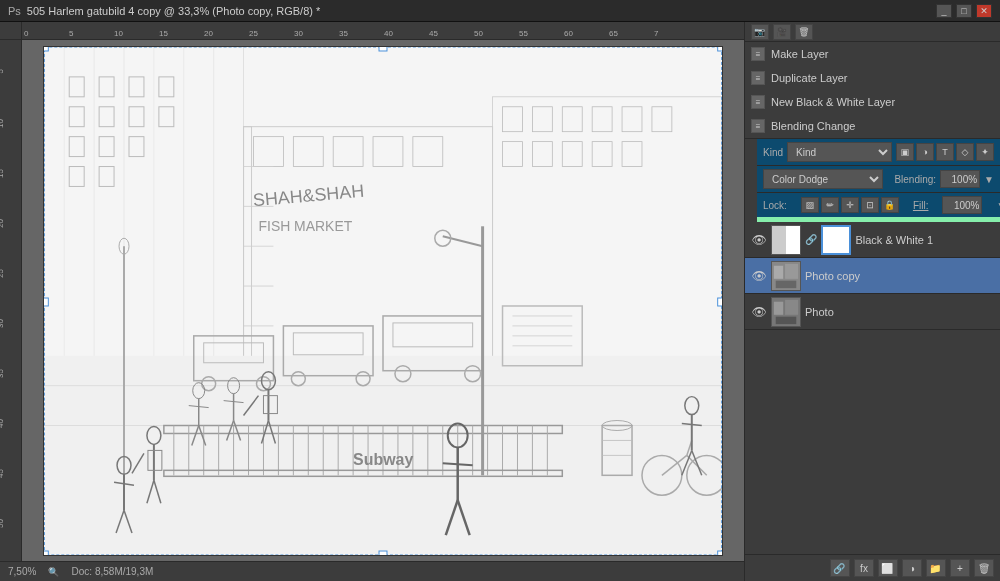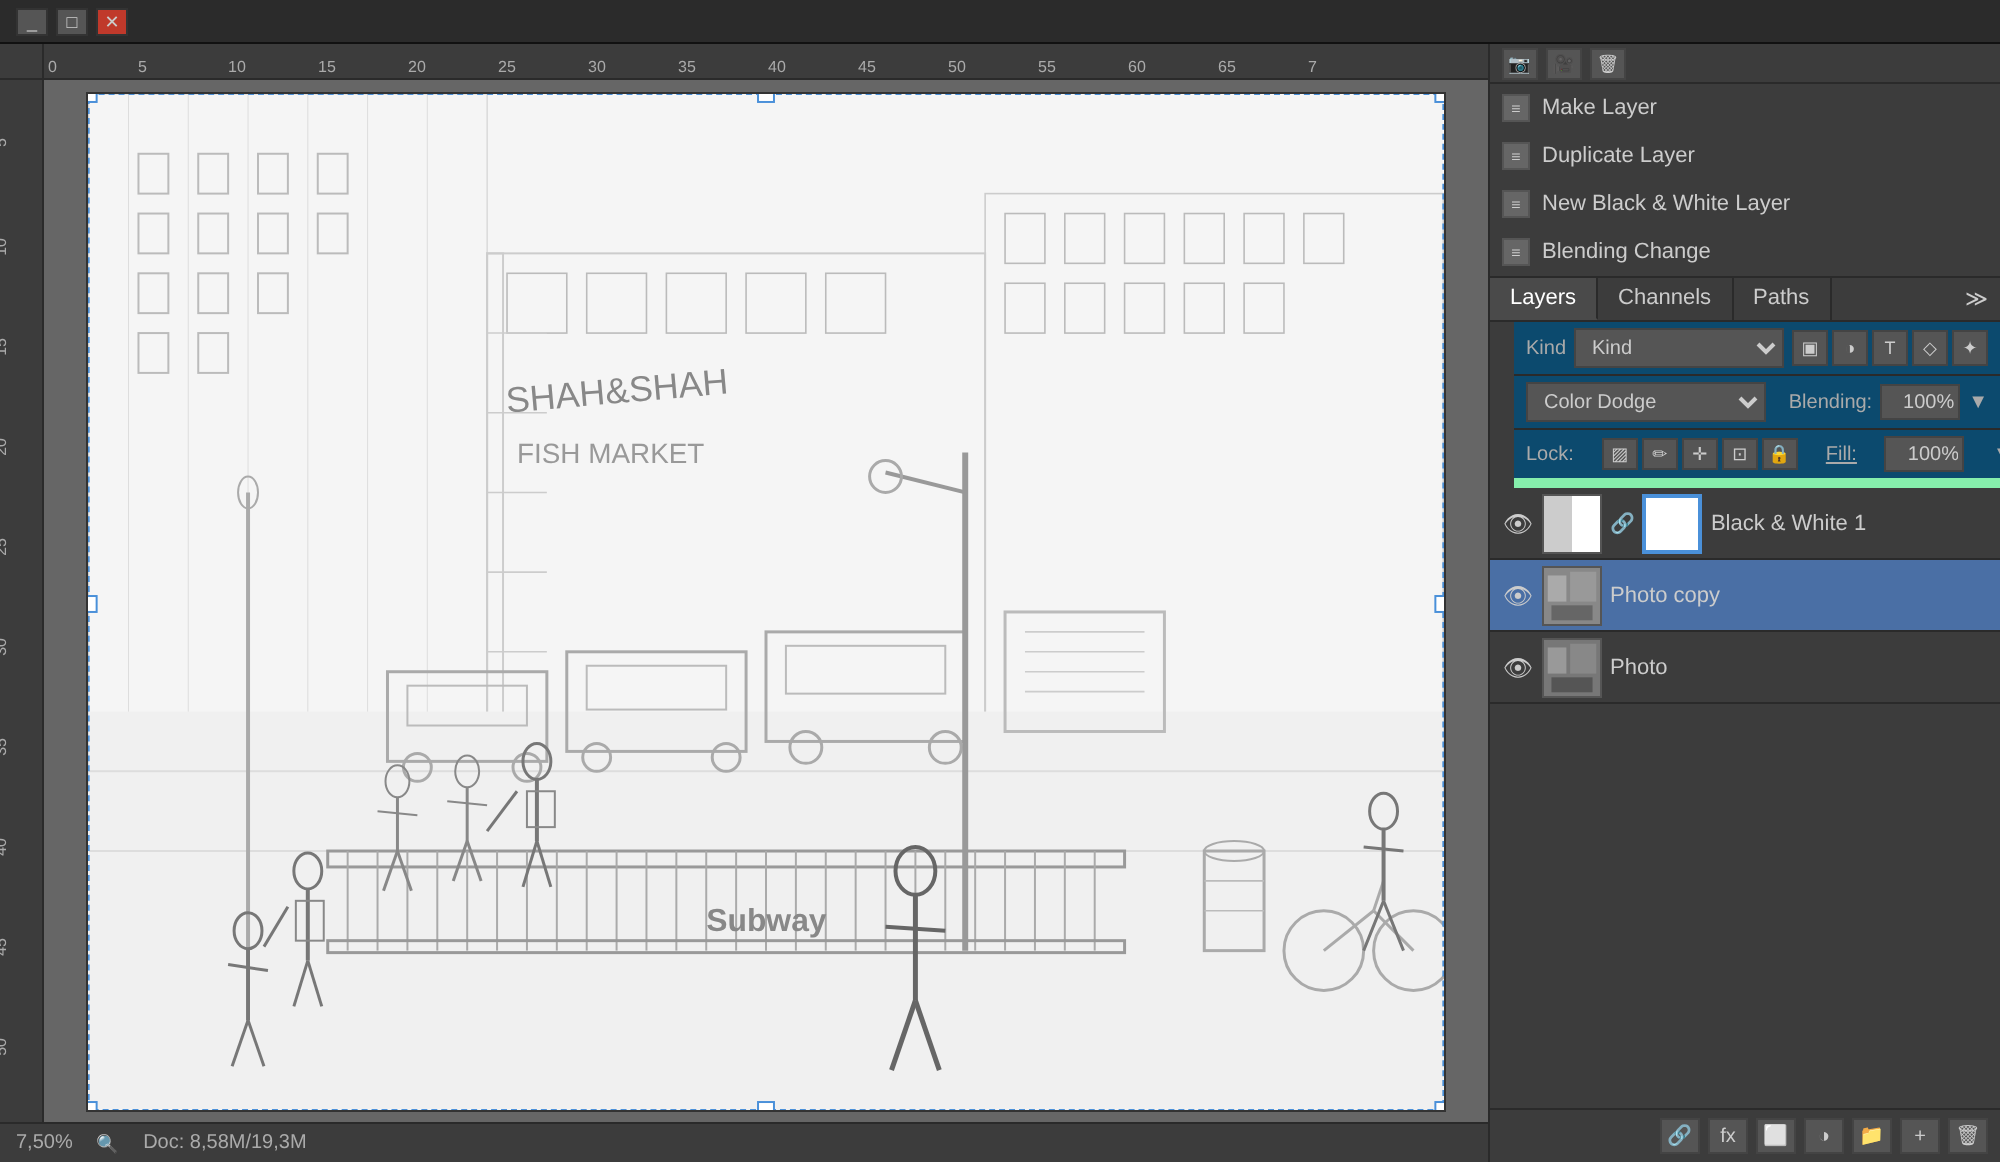--- a/index.html
+++ b/index.html
@@ -469,20 +469,24 @@
       background: #3c3c3c;
     }
     .layer-list::-webkit-scrollbar-thumb {
       background: #555;
     }
   </style>
 </head>
 <body>
 
 <div class="title-bar">
+  <div style="display:flex;align-items:center;gap:6px;">
+    <span style="color:#aaa;font-size:11px;">Ps</span>
+    <span class="title-bar-text">505 Harlem gatubild 4 copy @ 33,3% (Photo copy, RGB/8) *</span>
+  </div>
   <div class="title-bar-controls">
     <div class="title-btn">_</div>
     <div class="title-btn">□</div>
     <div class="title-btn" style="background:#c0392b;">✕</div>
   </div>
 </div>
 
 <div class="main-area">
 
   <div class="canvas-area">
@@ -751,26 +755,20 @@
         <span class="history-item-label">New Black &amp; White Layer</span>
       </div>
       <div class="history-item">
         <div class="history-item-icon">≡</div>
         <span class="history-item-label">Blending Change</span>
       </div>
     </div>
 
     <div class="layers-panel">
 
-      <div class="layers-tabs">
-        <div class="layers-tab active">Layers</div>
-        <div class="layers-tab">Channels</div>
-        <div class="layers-tab">Paths</div>
-        <div class="layers-tab-expand">≫</div>
-      </div>
 
       <div class="layer-controls">
 
         <div class="layer-kind-row">
           <span style="color:#aaa;font-size:10px;">Kind</span>
           <select class="kind-select">
             <option>Kind</option>
           </select>
           <div class="kind-icons">
             <div class="kind-icon">▣</div>

